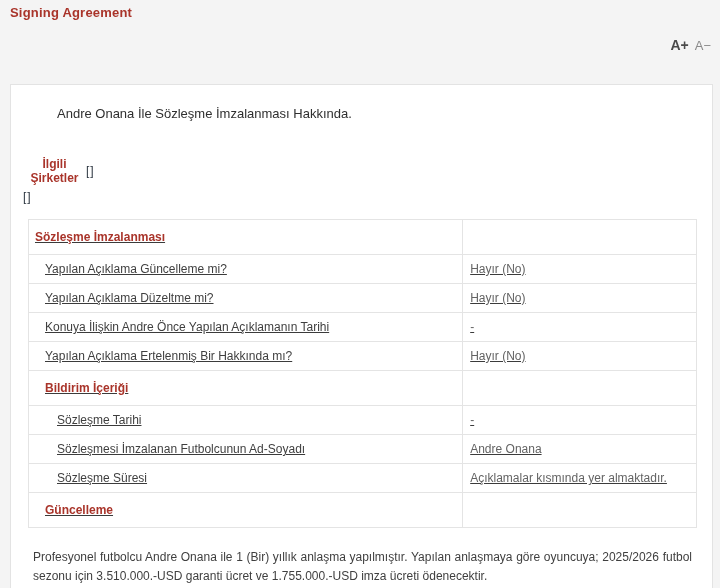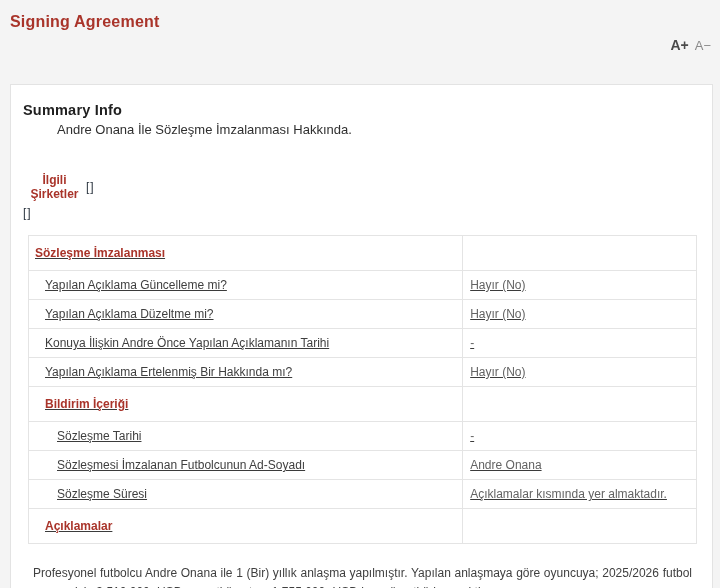--- a/index.html
+++ b/index.html
@@ -6,22 +6,22 @@
   html, body {
     width: 720px; height: 588px;
     overflow: hidden;
     background: #f4f4f4;
     font-family: "Liberation Sans", sans-serif;
     color: #3b3b3b;
   }
   
   .top-area { position: relative; height: 84px; }
   .page-title {
-    position: absolute; left: 10px; top: 13px;
-    font-size: 16px; font-weight: bold;
+    position: absolute; left: 10px; top: 5px;
+    font-size: 13px; font-weight: bold;
     color: #a9342a;
     letter-spacing: .2px;
   }
   .font-controls {
     position: absolute; right: 9px; top: 37px;
     display: flex; align-items: center; gap: 6px;
     user-select: none;
   }
   .font-inc { font-size: 14px; font-weight: bold; color: #4a4a4a; cursor: pointer; }
   .font-dec { font-size: 13px; font-weight: normal; color: #8a8a8a; cursor: pointer; }
@@ -92,21 +92,20 @@
 
 <div class="top-area">
   <div class="page-title">Signing Agreement</div>
   <div class="font-controls">
     <span class="font-inc">A+</span>
     <span class="font-dec">A−</span>
   </div>
 </div>
 
 <div class="card">
-  <div class="summary-heading">Summary Info</div>
   <div class="summary-subtitle">Andre Onana İle Sözleşme İmzalanması Hakkında.</div>
 
   <div class="related-block">
     <div class="related-row">
       <span class="related-label">İlgili Şirketler</span>
       <span class="related-brackets">[]</span>
     </div>
     <div class="related-row">
       <span class="related-brackets">[]</span>
     </div>
@@ -148,21 +147,21 @@
         </tr>
         <tr>
           <td class="label-cell indent-2">Sözleşmesi İmzalanan Futbolcunun Ad-Soyadı</td>
           <td class="value-cell">Andre Onana</td>
         </tr>
         <tr>
           <td class="label-cell indent-2">Sözleşme Süresi</td>
           <td class="value-cell">Açıklamalar kısmında yer almaktadır.</td>
         </tr>
         <tr class="section">
-          <td class="label-cell indent-1">Açıklamalar</td>
+          <td class="label-cell indent-1">Güncelleme</td>
           <td class="value-cell"></td>
         </tr>
       </tbody>
   </table>
 
   <div class="footer-block" id="footer-block">
       <p class="justified">Profesyonel futbolcu Andre Onana ile 1 (Bir) yıllık anlaşma yapılmıştır. Yapılan anlaşmaya göre oyuncuya; 2025/2026 futbol sezonu için 3.510.000.-USD garanti ücret ve 1.755.000.-USD imza ücreti ödenecektir.</p>
     </div>
 </div>
 

